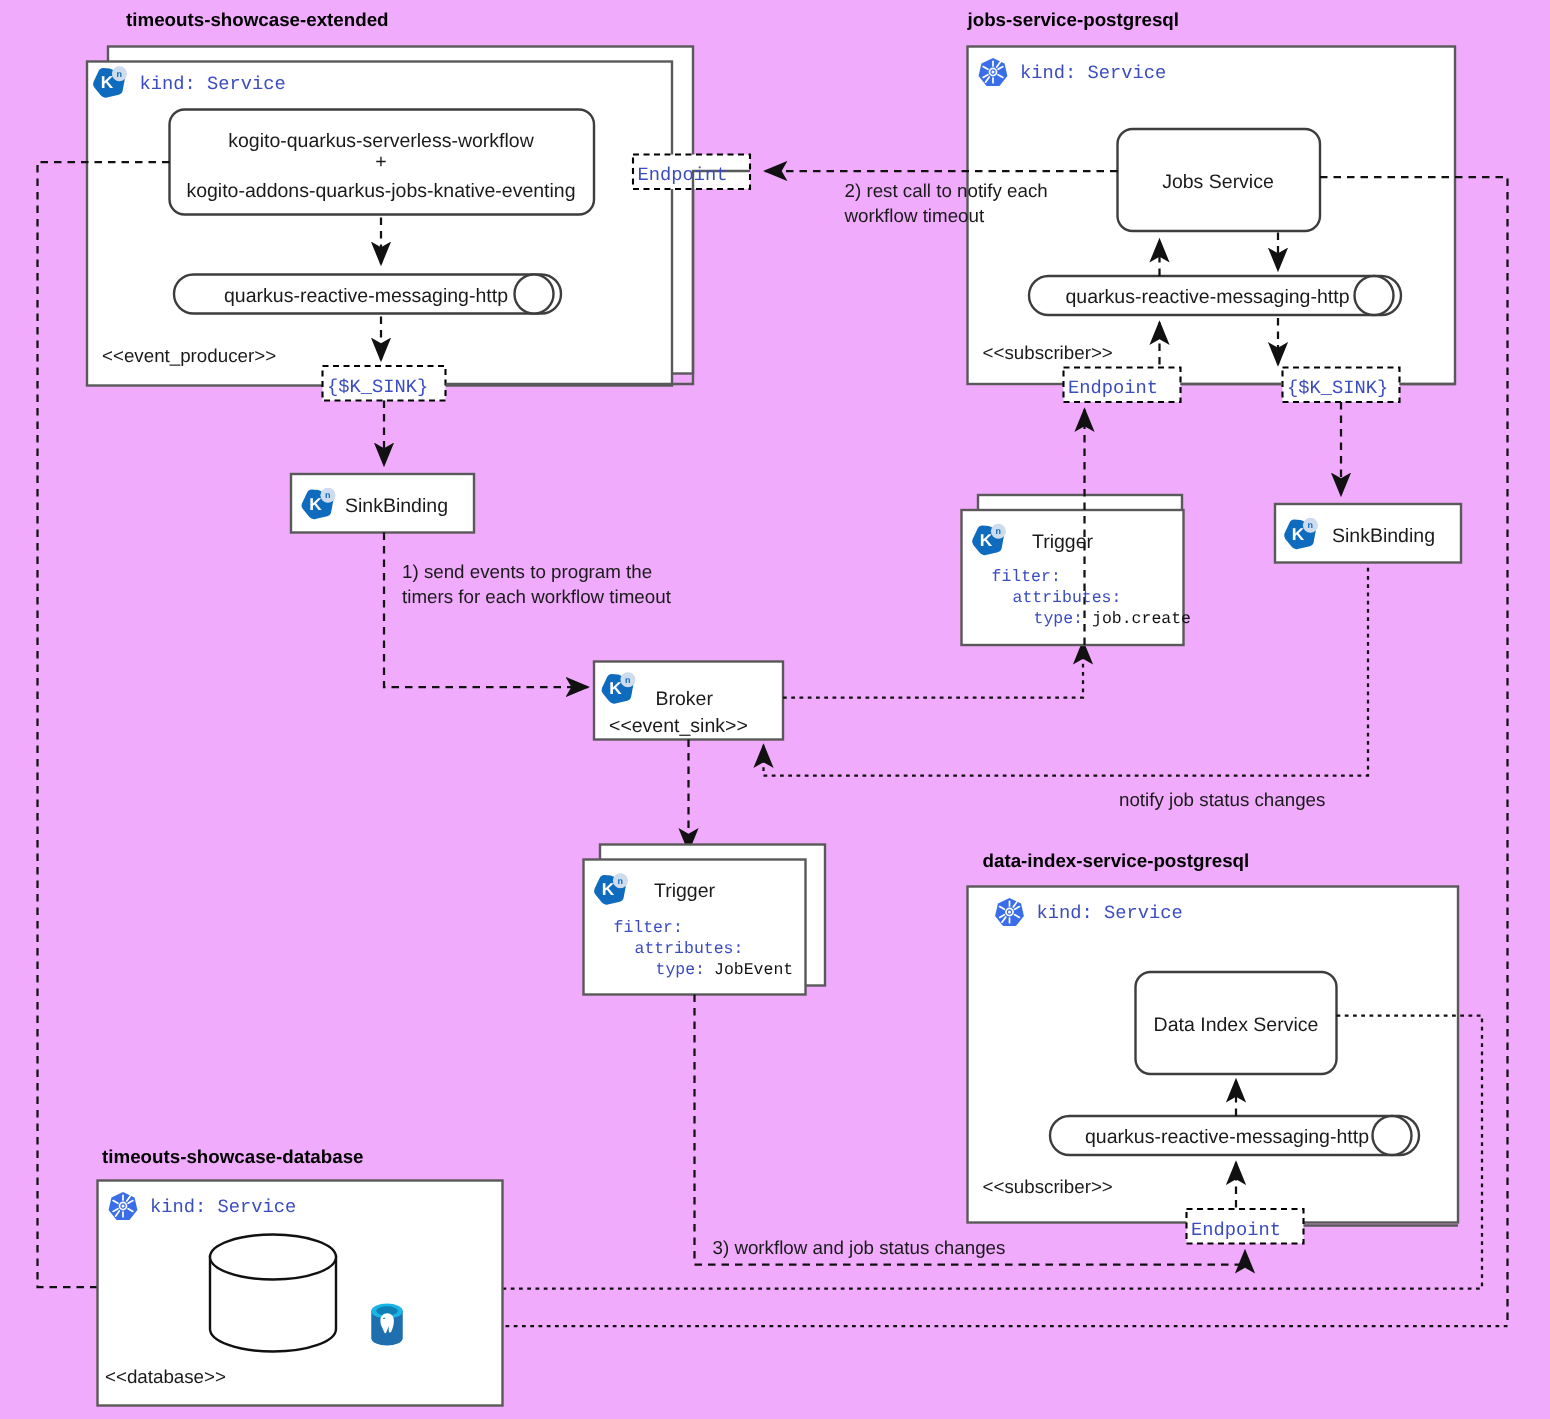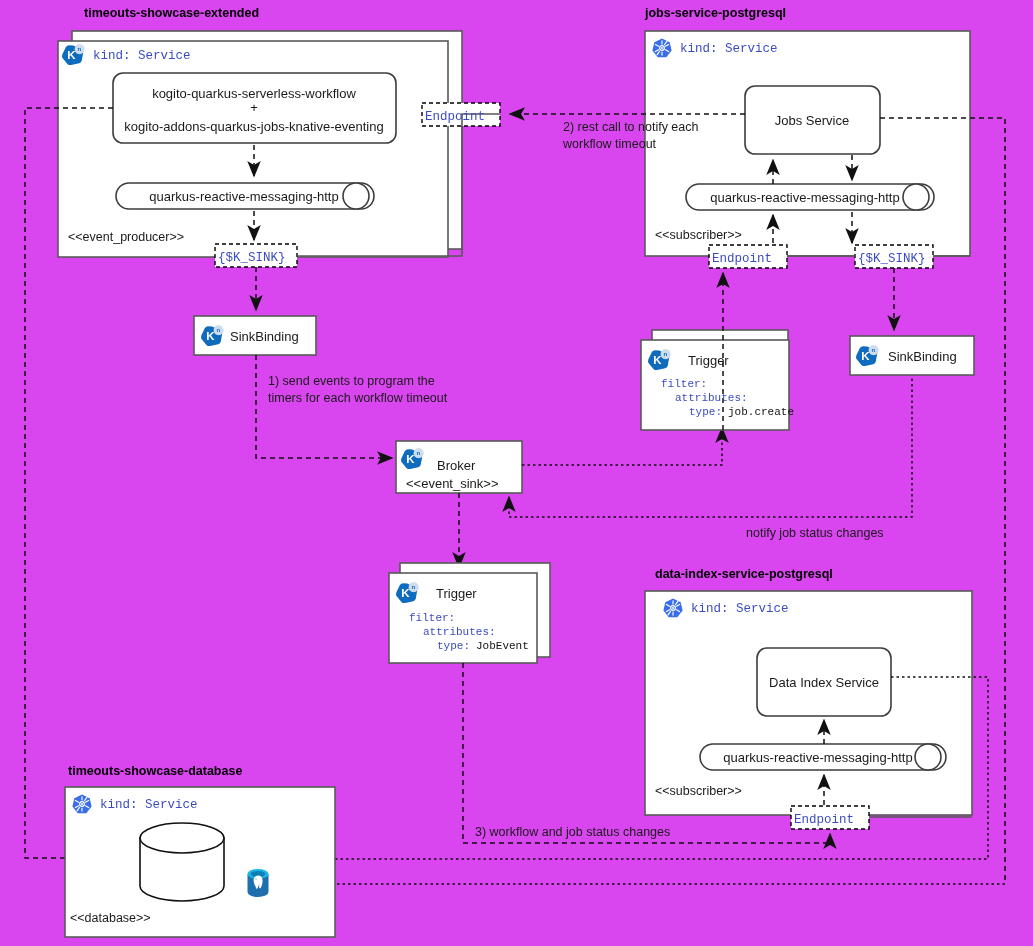--- a/index.html
+++ b/index.html
@@ -1,17 +1,17 @@
 <!DOCTYPE html>
 <html><head>
 <meta charset="utf-8">
 <style>
   html,body{margin:0;padding:0;background:#ffffff;}
   body{font-family:"Liberation Sans",sans-serif;}
-  #stage{position:relative;width:1033px;height:946px;background:#d946ef;overflow:hidden;}
+  #stage{position:relative;width:1033px;height:946px;background:#f0abfc;overflow:hidden;}
   svg{position:absolute;left:0;top:0;width:1033px;height:946px;}
   .ttl{font-family:"Liberation Sans",sans-serif;font-size:12.5px;font-weight:bold;fill:#000;}
   .mono{font-family:"Liberation Mono",monospace;font-size:12.5px;fill:#3b4cc0;}
   .lbl{font-family:"Liberation Sans",sans-serif;font-size:12.5px;fill:#1a1a1a;}
   .lbl13{font-family:"Liberation Sans",sans-serif;font-size:13px;fill:#1a1a1a;}
   .stereo{font-family:"Liberation Sans",sans-serif;font-size:12.5px;fill:#1a1a1a;}
   .ymk{font-family:"Liberation Mono",monospace;font-size:11px;fill:#3b4cc0;}
   .ymv{font-family:"Liberation Mono",monospace;font-size:11px;fill:#111;}
   .box{fill:#fff;stroke:#595959;stroke-width:1.6;}
   .rbox{fill:#fff;stroke:#3d3d3d;stroke-width:1.6;}

